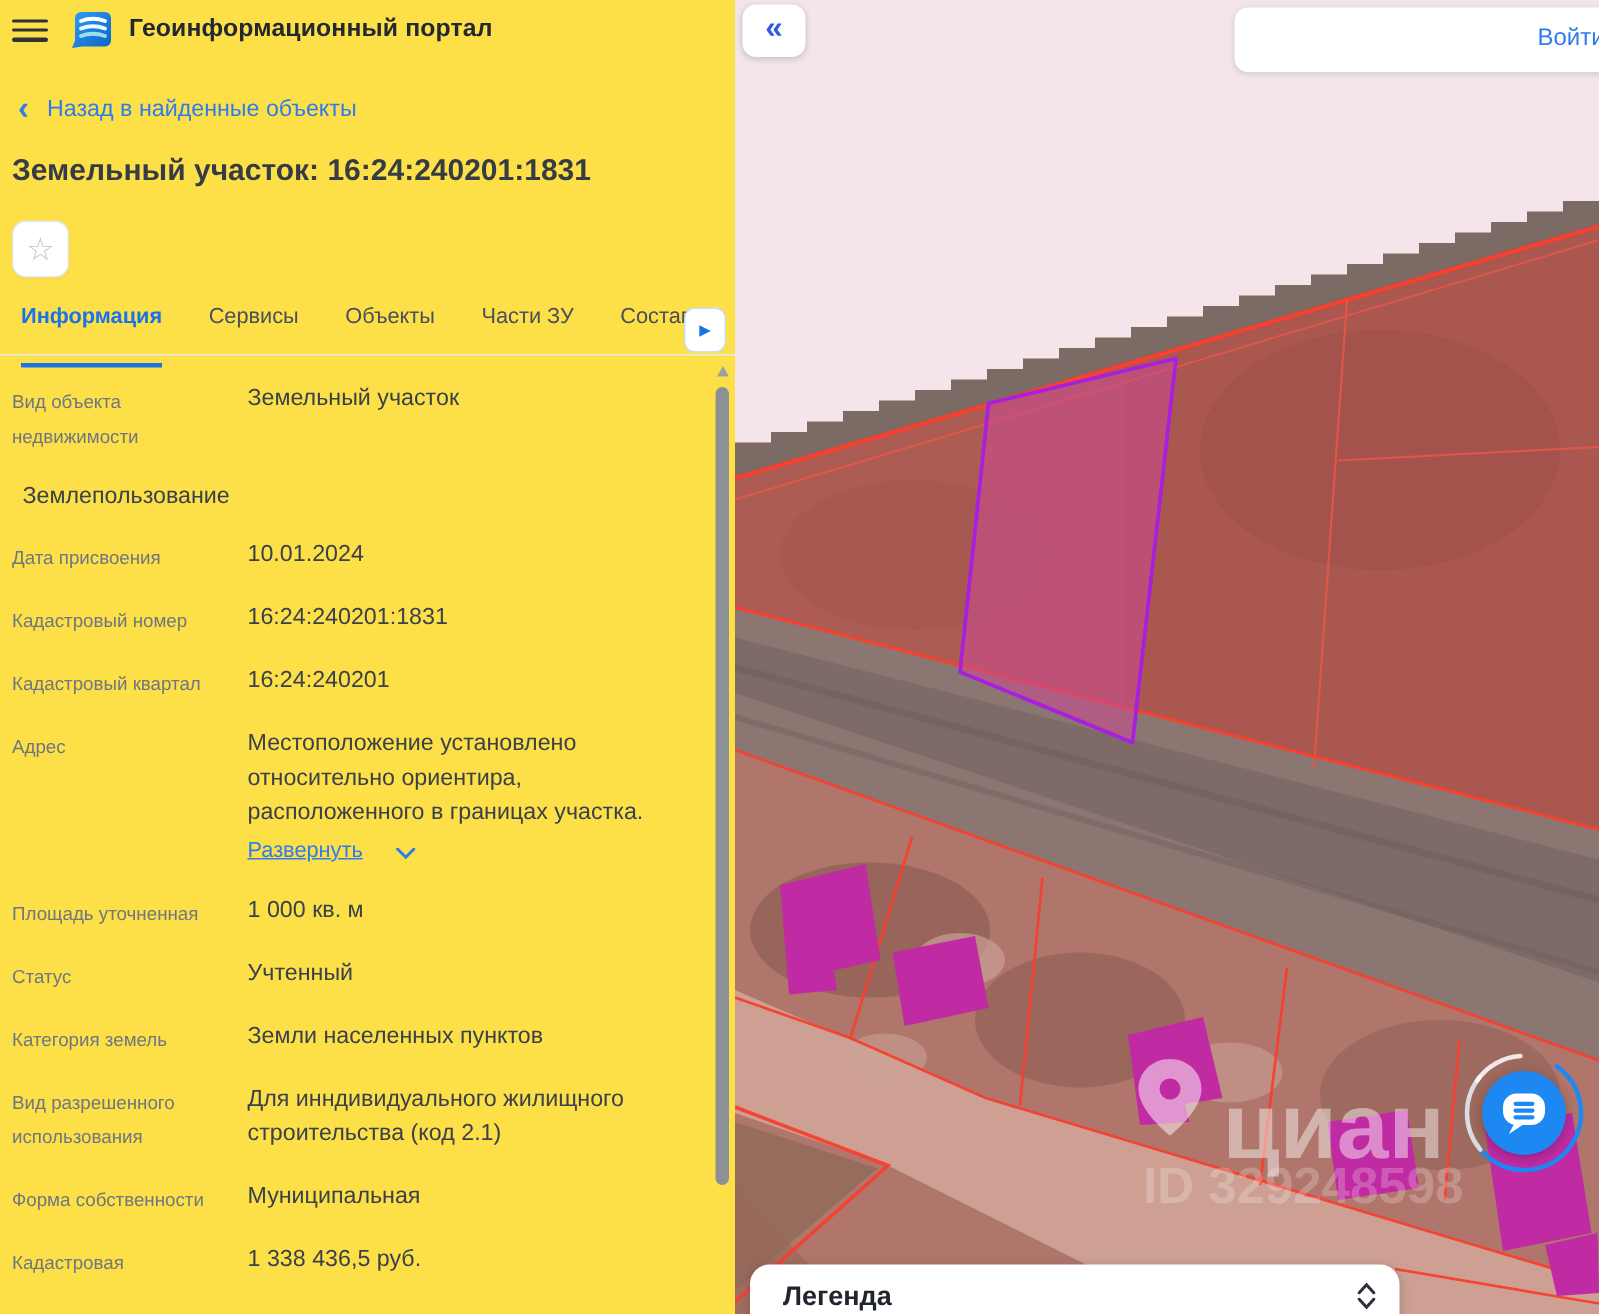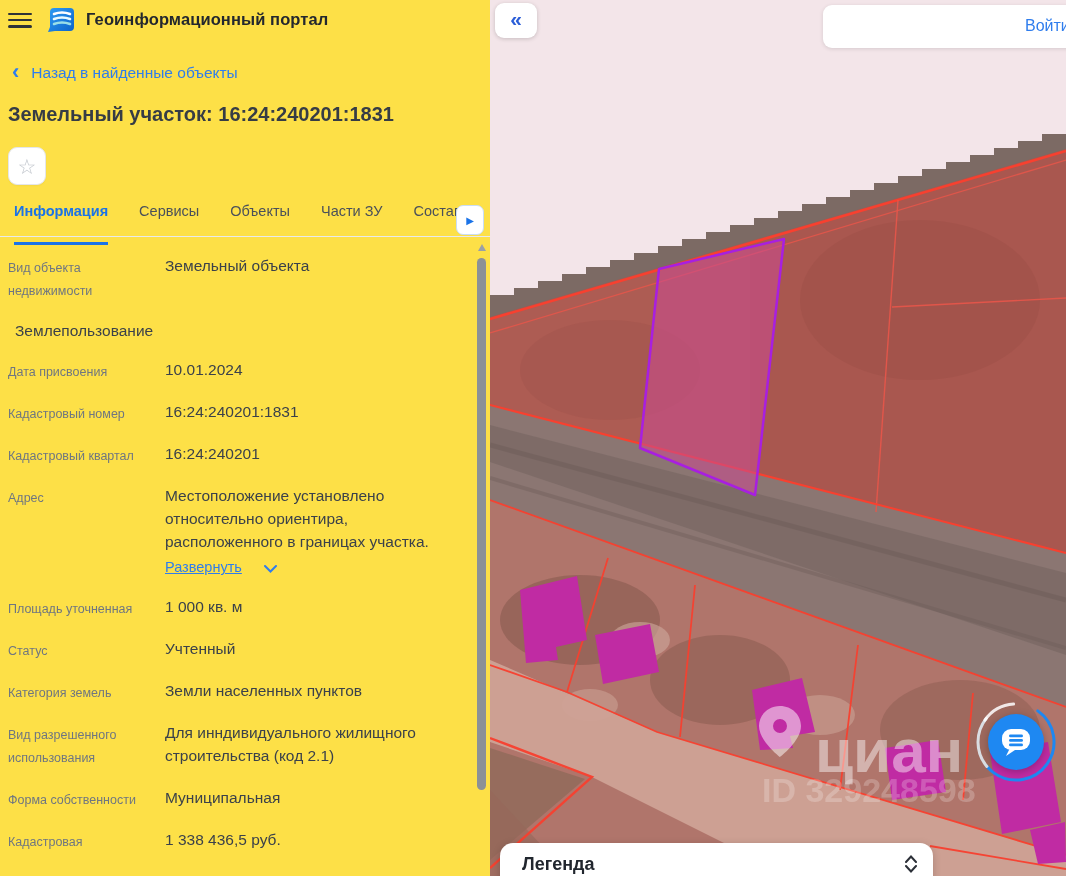--- a/index.html
+++ b/index.html
@@ -144,21 +144,21 @@
       <div class="tab">Состав</div>
     </div>
     <div class="tab-more">
       <span class="glyph">▶</span>
     </div>
   </div>
 
   <div class="info-list">
     <div class="row">
       <div class="lbl">Вид объекта недвижимости</div>
-      <div class="val">Земельный объекта</div>
+      <div class="val">Земельный участок</div>
     </div>
     <div class="row">
       <div class="val">Землепользование</div>
     </div>
     <div class="row">
       <div class="lbl">Дата присвоения</div>
       <div class="val">10.01.2024</div>
     </div>
     <div class="row">
       <div class="lbl">Кадастровый номер</div>

